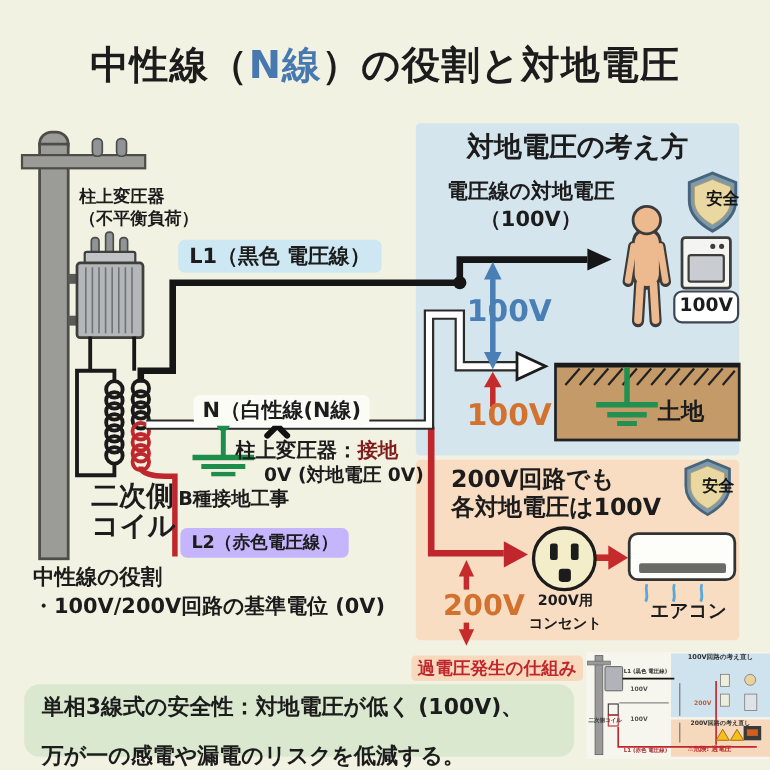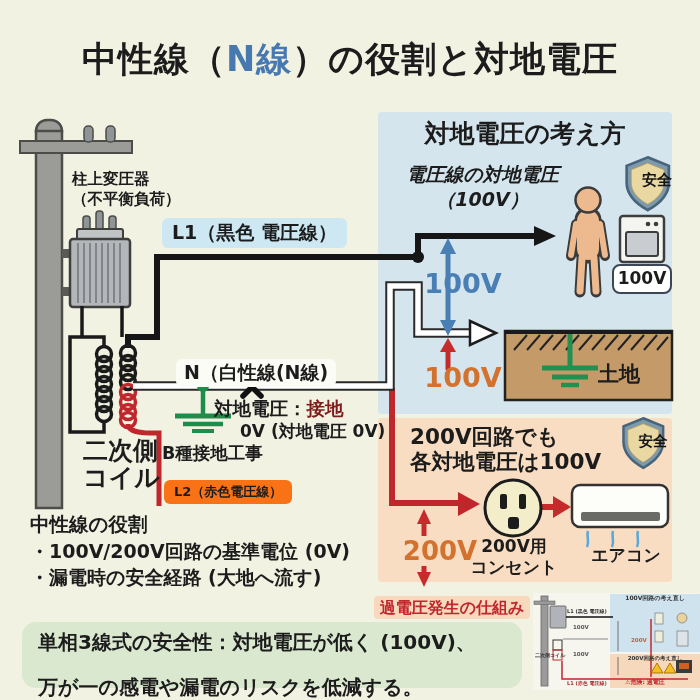--- a/index.html
+++ b/index.html
@@ -17,43 +17,43 @@
   #blue-panel{left:378px;top:112px;width:294px;height:302px;background:#d4e5ee;border-radius:4px;}
   #orange-panel{left:378px;top:418px;width:294px;height:164px;background:#f8ddc2;border-radius:4px;}
   #green-box{left:22px;top:622px;width:500px;height:66px;background:#d9e8ce;border-radius:14px;}
   #green-box .gtxt{position:absolute;left:16px;top:7px;font-size:20px;font-weight:700;line-height:27px;white-space:nowrap;}
   #ov-label{left:374px;top:596px;width:156px;height:23px;background:#f8d9bd;border-radius:4px;
     color:#c0272d;font-size:16px;font-weight:700;text-align:center;line-height:23px;}
   
   .pill{display:inline-block;border-radius:6px;font-weight:700;white-space:nowrap;}
   #l1-label{left:162px;top:218px;background:#cde8f3;padding:2px 10px;font-size:19px;}
   #n-label{left:176px;top:359px;background:#fcfcf6;padding:1px 8px;font-size:19px;}
-  #l2-label{left:164px;top:480px;background:#f97316;padding:3px 10px;font-size:13px;}
+  #l2-label{left:164px;top:480px;background:#c4b5fd;padding:3px 10px;font-size:16px;}
   #earth-line{left:214px;top:396px;font-size:18.5px;font-weight:700;}
   #earth-line .green{color:#7f1d1d;}
   #earth-0v{left:240px;top:420px;font-size:17px;font-weight:700;}
   #b-earth{left:162px;top:441px;font-size:17.5px;font-weight:700;}
   #trans-label{left:72px;top:169px;font-size:15.5px;font-weight:700;line-height:20px;}
   #coil-label{left:83px;top:437px;font-size:25px;font-weight:700;line-height:27px;}
   
   #bp-title{left:378px;top:117px;width:294px;text-align:center;font-size:25px;font-weight:800;}
-  #bp-sub{left:385px;top:162px;width:195px;text-align:center;font-size:19px;font-weight:700;line-height:25px;font-style:italic;}
+  #bp-sub{left:385px;top:162px;width:195px;text-align:center;font-size:19px;font-weight:700;line-height:25px;}
   #v-blue{left:424px;top:268px;width:78px;text-align:center;font-size:27px;font-weight:800;color:#4a7fb5;}
   #v-orange{left:424px;top:362px;width:78px;text-align:center;font-size:27px;font-weight:800;color:#d2722e;}
   #land-label{left:598px;top:360px;font-size:21px;font-weight:800;}
   #badge-100v{left:612px;top:264px;width:56px;height:26px;background:#ffffff;border:2.5px solid #3c4654;
     border-radius:8px;text-align:center;line-height:25px;font-size:17px;font-weight:800;}
   .safe-txt{width:60px;text-align:center;font-weight:800;color:#141414;}
   #safe1{left:627px;top:171px;font-size:15px;}
   #safe2{left:623px;top:432px;font-size:14.5px;}
   
   #op-title{left:410px;top:424px;font-size:21.5px;font-weight:800;line-height:25px;white-space:nowrap;}
   #v-200{left:398px;top:536px;width:84px;text-align:center;font-size:26px;font-weight:800;color:#d2722e;}
   #v-200 span{background:#f8ddc2;padding:0 3px;}
-  #outlet-label{left:458px;top:536px;width:112px;text-align:center;font-size:17px;font-weight:700;line-height:21px;}
+  #outlet-label{left:458px;top:536px;width:112px;text-align:center;font-size:13px;font-weight:700;line-height:21px;}
   #aircon-label{left:582px;top:544px;width:88px;text-align:center;font-size:17px;font-weight:700;}
   
   #roles{left:30px;top:512px;font-size:19px;font-weight:700;line-height:26px;white-space:nowrap;}
   #roles .rt{font-size:19.5px;}
   
   #thumb{left:533px;top:593px;width:167px;height:97px;background:#f6f6ef;border-radius:2px;}
   #thumb .micro{position:absolute;font-weight:700;color:#333;white-space:nowrap;line-height:1.1;}
 </style>
 </head>
 <body>
@@ -269,21 +269,21 @@
   <div class="abs" id="coil-label">
     <div>二次側</div>
     <div>コイル</div>
   </div>
 
   <div class="abs pill" id="l1-label">L1（黒色 電圧線）</div>
   <div class="abs pill" id="n-label">N（白性線(N線)</div>
   <div class="abs pill" id="l2-label">L2（赤色電圧線）</div>
 
   <div class="abs nowrap" id="earth-line">
-    <span>対地電圧：</span><span class="green">接地</span>
+    <span>柱上変圧器：</span><span class="green">接地</span>
   </div>
   <div class="abs nowrap" id="earth-0v">0V (対地電圧 0V)</div>
   <div class="abs nowrap" id="b-earth">B種接地工事</div>
 
   <div class="abs" id="bp-title">対地電圧の考え方</div>
   <div class="abs" id="bp-sub">
     <div>電圧線の対地電圧</div>
     <div>（100V）</div>
   </div>
   <div class="abs" id="v-blue">100V</div>
@@ -300,21 +300,20 @@
   <div class="abs" id="v-200"><span>200V</span></div>
   <div class="abs" id="outlet-label">
     <div>200V用</div>
     <div>コンセント</div>
   </div>
   <div class="abs" id="aircon-label">エアコン</div>
 
   <div class="abs" id="roles">
     <div class="rt">中性線の役割</div>
     <div>・100V/200V回路の基準電位 (0V)</div>
-    <div>・漏電時の安全経路 (大地へ流す)</div>
   </div>
 
   <div class="abs" id="ov-label">過電圧発生の仕組み</div>
 
   <div class="abs" id="thumb">
     <svg width="167" height="97" viewBox="0 0 167 97">
       <rect x="77" y="1" width="90" height="58" fill="#cfe3ef"></rect>
       <rect x="77" y="61" width="90" height="34" fill="#f6d9bd"></rect>
       <rect x="8" y="3" width="7" height="90" fill="#9a9a9a" stroke="#666" stroke-width="0.8"></rect>
       <rect x="1" y="8" width="21" height="3.5" fill="#9a9a9a" stroke="#666" stroke-width="0.6"></rect>

